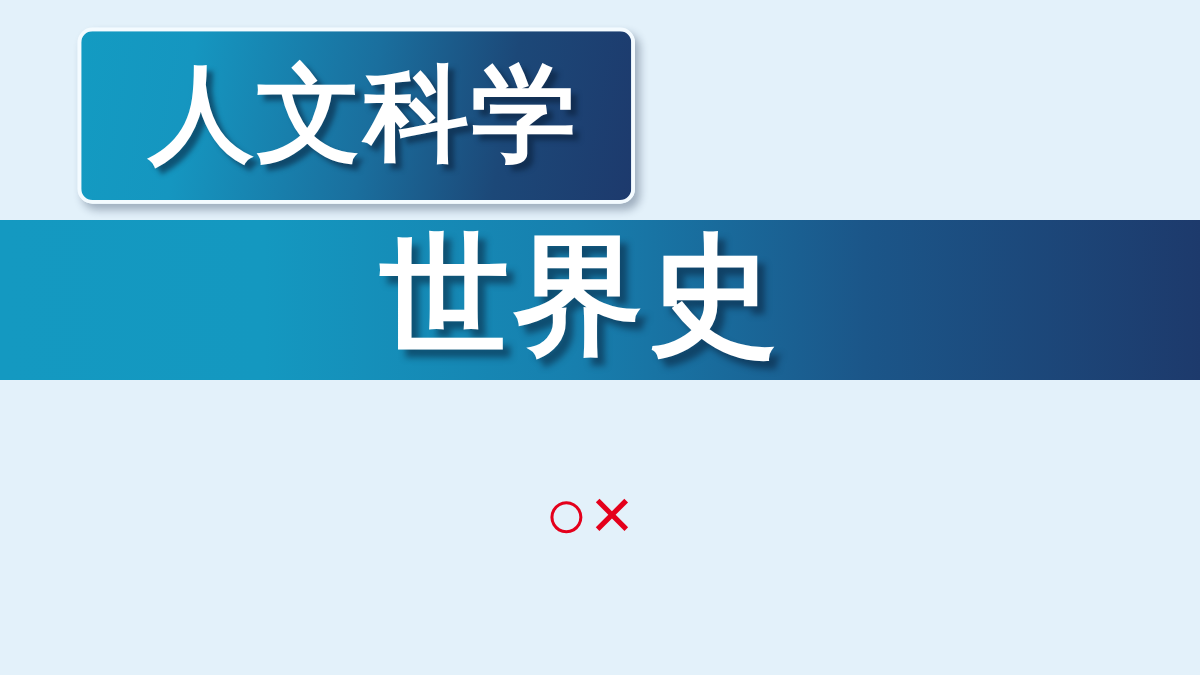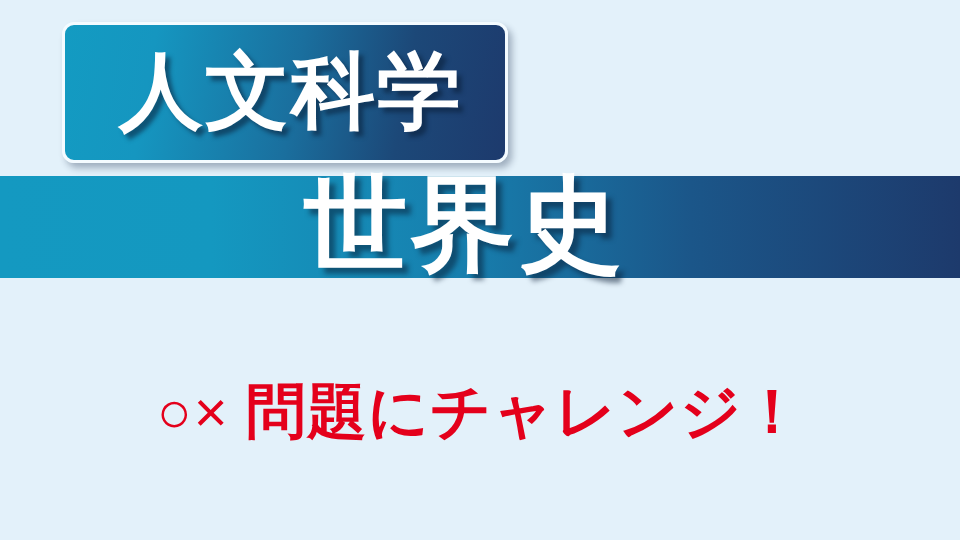--- a/index.html
+++ b/index.html
@@ -73,21 +73,21 @@
     white-space: nowrap;
     transform: translateY(-2px);
   }
 
   
   .subject-band {
     position: absolute;
     left: 0;
     top: 176px;
     width: 960px;
-    height: 102px;
+    height: 128px;
     background: linear-gradient(90deg, #1499c1 0%, #1498c0 22%, #177fae 48%, #1b5689 72%, #1d3a6c 100%);
     display: flex;
     align-items: center;
     justify-content: center;
   }
   .subject-band .band-text {
     font-size: 104px;
     font-weight: bold;
     color: #ffffff;
     letter-spacing: 3px;
@@ -139,16 +139,15 @@
   </div>
 
 
   <div class="subject-band">
     <span class="band-text">世界史</span>
   </div>
 
   <div class="cta-row">
     <span class="cta-symbols">○×</span>
     <span class="cta-gap"></span>
-    <span class="cta-text">問題にチャレンジ！</span>
   </div>
 
 </div>
 
 </body></html>

